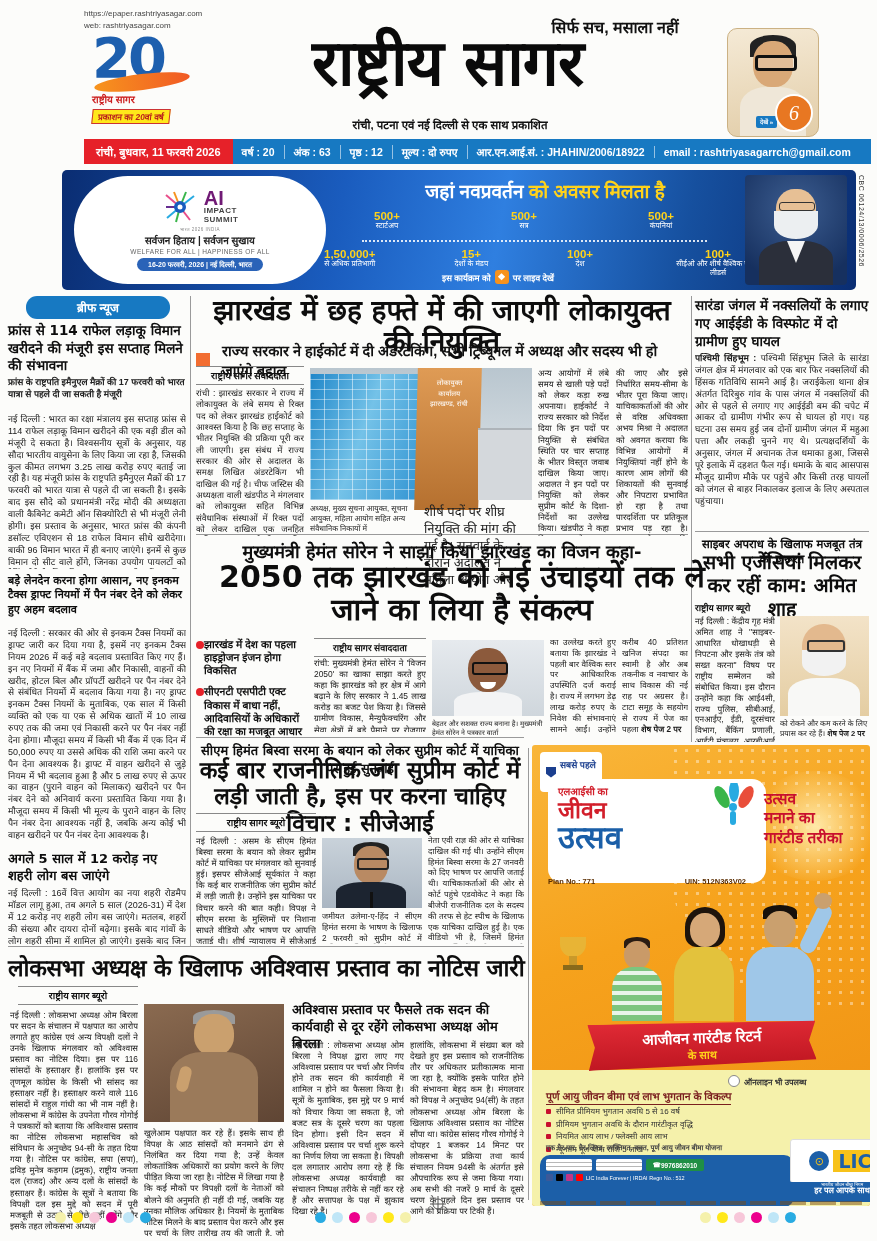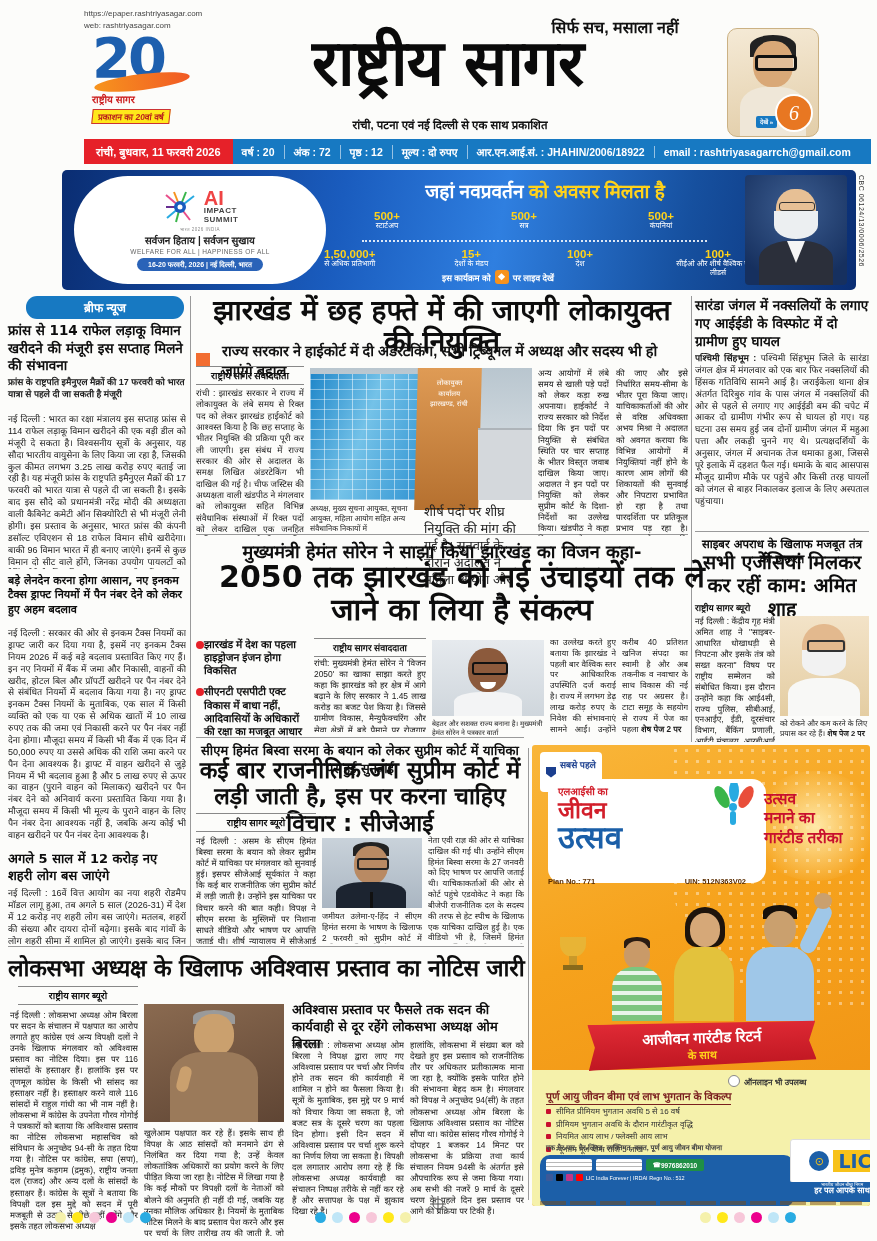--- a/index.html
+++ b/index.html
@@ -29,21 +29,21 @@
   .circle6{position:absolute;right:5px;bottom:4px;width:34px;height:34px;border-radius:50%;background:#e87722;border:2px solid #fff;color:#fff;font-size:20px;font-family:"Liberation Serif",serif;font-style:italic;display:flex;align-items:center;justify-content:center;}
   .infobar{left:84px;top:139px;width:787px;height:25px;background:#1779c2;display:flex;align-items:center;color:#fff;}
   .datebox{background:#e62129;height:100%;display:flex;align-items:center;padding:0 12px;font-size:11px;font-weight:bold;white-space:nowrap;}
   .ib-item{padding:0 9px;font-size:10.5px;font-weight:bold;border-left:1px solid rgba(255,255,255,.55);white-space:nowrap;}
   .ib-item:first-of-type{border-left:none;}
   
   .banner{left:62px;top:170px;width:794px;height:120px;border-radius:5px;overflow:hidden;
           background:linear-gradient(100deg,#0a2d72 0%,#1a5cbe 35%,#2f7fe0 55%,#16509f 78%,#0a2d72 100%);}
   .blob{position:absolute;left:12px;top:6px;width:252px;height:108px;background:#fff;border-radius:54px;display:flex;flex-direction:column;align-items:center;justify-content:center;gap:1px;}
   .ai-row{display:flex;align-items:center;gap:6px;}
-  .ai-big{font-size:20px;font-weight:bold;color:#ef4444;line-height:.9;}
+  .ai-big{font-size:20px;font-weight:bold;color:#701a75;line-height:.9;}
   .ai-sub{font-size:8px;font-weight:bold;color:#444;letter-spacing:.5px;line-height:1.1;}
   .ai-tag{font-size:4.5px;color:#888;letter-spacing:.5px;}
   .blob-l1{font-size:10px;font-weight:bold;color:#222;}
   .blob-l2{font-size:6.5px;color:#666;letter-spacing:.4px;}
   .blob-pill{background:#2a63b8;color:#fff;font-size:7px;font-weight:bold;padding:2px 11px;border-radius:9px;margin-top:2px;}
   .bn-head{position:absolute;left:278px;top:8px;width:410px;text-align:center;font-size:19px;font-weight:bold;color:#fff;}
   .bn-head .yel{color:#ffd21a;}
   .stats-top{position:absolute;left:312px;top:40px;width:300px;display:flex;justify-content:space-between;text-align:center;}
   .stats-bot{position:absolute;left:262px;top:78px;width:440px;display:flex;justify-content:space-between;text-align:center;}
   .stat .num{font-size:11.5px;font-weight:bold;color:#ffd21a;}
@@ -52,21 +52,21 @@
   .live{position:absolute;left:380px;top:100px;display:flex;align-items:center;gap:4px;color:#fff;font-size:8.5px;font-weight:bold;}
   .live-logo{width:14px;height:14px;border-radius:3px;background:#f6921e;color:#fff;font-size:9px;display:flex;align-items:center;justify-content:center;}
   .modi{position:absolute;left:683px;top:5px;width:102px;height:110px;border-radius:4px;background:radial-gradient(circle at 50% 30%,#3c5d90,#16305f 80%);overflow:hidden;}
   .m-face{position:absolute;left:31px;top:14px;width:40px;height:42px;border-radius:46%;background:#e7c095;}
   .m-beard{position:absolute;left:29px;top:36px;width:44px;height:28px;border-radius:0 0 50% 50%;background:#eceff1;}
   .m-glass{position:absolute;left:34px;top:27px;width:34px;height:7px;border:1px solid #333;border-radius:3px;}
   .m-body{position:absolute;left:14px;top:66px;width:74px;height:46px;border-radius:40% 40% 0 0;background:#2b2f3a;}
   .m-shirt{position:absolute;left:42px;top:66px;width:18px;height:22px;background:#f5f5f5;clip-path:polygon(0 0,100% 0,50% 100%);}
   .cbc{left:858px;top:175px;writing-mode:vertical-rl;font-size:7px;color:#333;letter-spacing:.5px;}
   
-  .brief-badge{left:26px;top:296px;width:140px;background:#1779c2;color:#fff;font-size:12px;font-weight:bold;text-align:center;border-radius:11px;padding:3px 9px;}
+  .brief-badge{left:26px;top:296px;width:140px;background:#1779c2;color:#fff;font-size:12px;font-weight:bold;text-align:center;border-radius:11px;padding:3px 2px;}
   .b1h{left:8px;top:322px;width:178px;font-size:13.5px;line-height:1.3;}
   .b1lead{left:8px;top:377px;width:178px;font-size:9px;font-weight:bold;line-height:1.3;color:#222;}
   .b1body{left:8px;top:414px;width:178px;height:155px;}
   .b2h{left:8px;top:574px;width:178px;font-size:11px;line-height:1.3;}
   .b2body{left:8px;top:628px;width:178px;height:218px;}
   .b3h{left:8px;top:851px;width:178px;font-size:13px;line-height:1.3;}
   .b3body{left:8px;top:888px;width:178px;height:57px;}
   
   .lead-h{left:196px;top:296px;width:492px;text-align:center;font-size:28px;line-height:1.1;}
   .lead-sub{left:196px;top:340px;width:492px;display:flex;align-items:center;justify-content:center;gap:12px;font-size:14.5px;font-weight:bold;}
@@ -231,21 +231,21 @@
     <div class="p-face"></div>
     <div class="p-glass"></div>
     <div class="p-body"></div>
     <div class="see-flag">देखें »</div>
     <div class="circle6">6</div>
   </div>
 
   <div class="abs infobar">
     <div class="datebox">रांची, बुधवार, 11 फरवरी 2026</div>
     <span class="ib-item">वर्ष : 20</span>
-    <span class="ib-item">अंक : 72</span>
+    <span class="ib-item">अंक : 63</span>
     <span class="ib-item">पृष्ठ : 12</span>
     <span class="ib-item">मूल्य : दो रुपए</span>
     <span class="ib-item">आर.एन.आई.सं. : JHAHIN/2006/18922</span>
     <span class="ib-item">email : rashtriyasagarrch@gmail.com</span>
   </div>
 
   <div class="abs banner">
     <div class="blob">
       <div class="ai-row">
         <svg width="36" height="36" viewBox="0 0 36 36">

